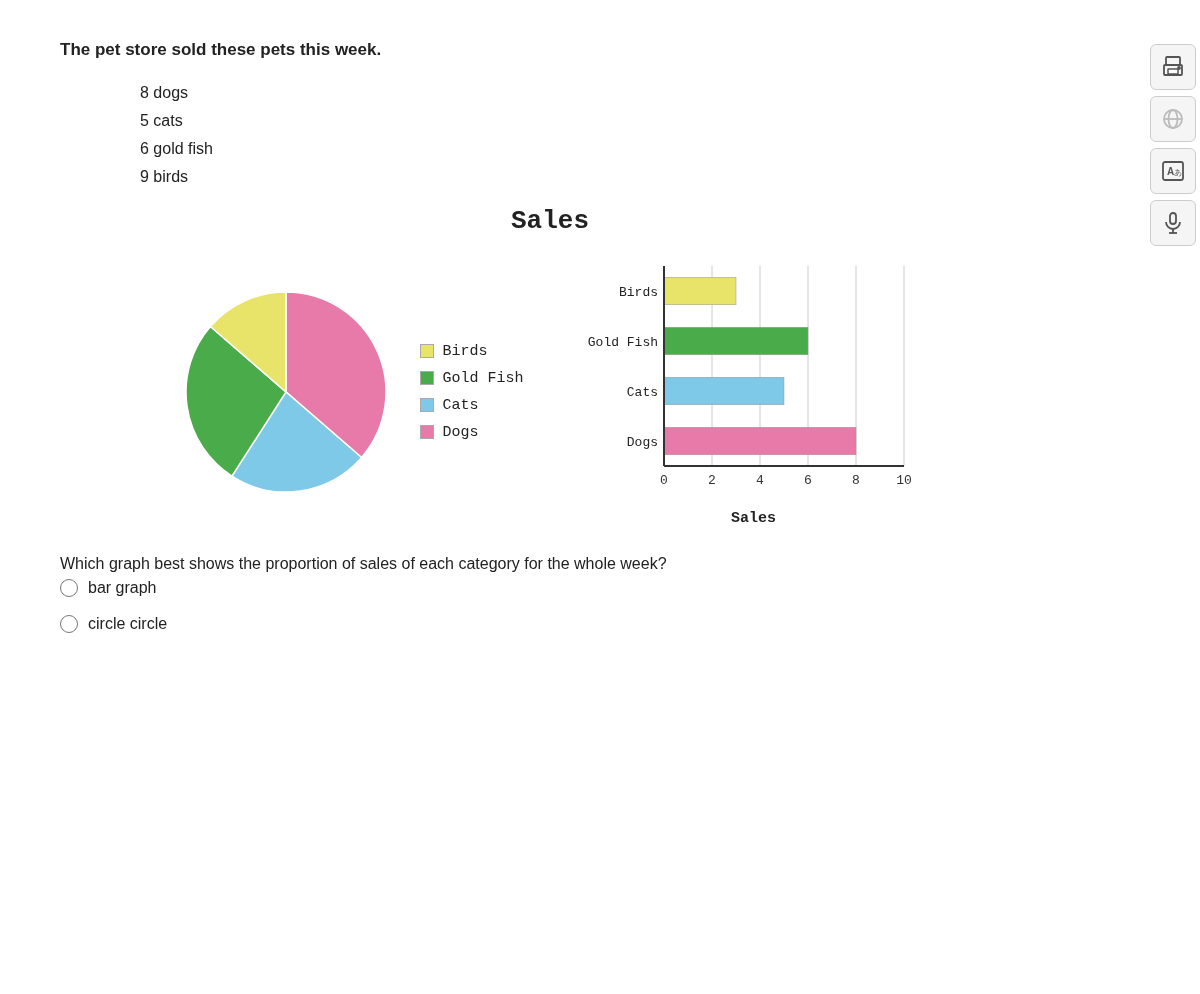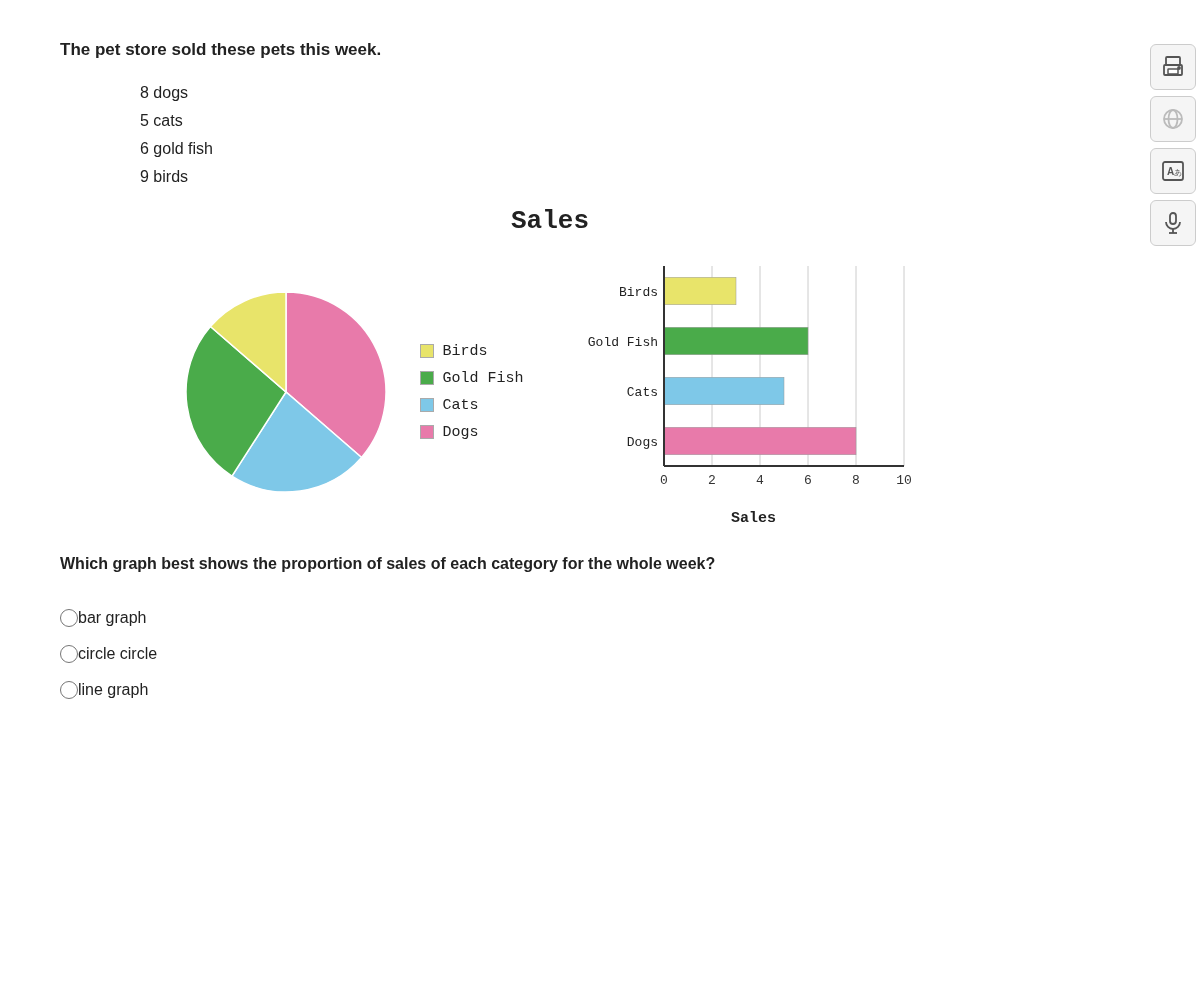--- a/index.html
+++ b/index.html
@@ -84,27 +84,28 @@
       font-size: 15px;
       font-weight: bold;
       text-align: center;
       margin-top: 4px;
     }
     
     .question-section {
       margin-top: 10px;
     }
     .question-text {
-      font-weight: bold;
-      font-size: 16px;
-      margin-bottom: 36px;
+      font-weight: normal;
+      font-size: 16px;
+      margin-bottom: 6px;
     }
     .radio-option {
       display: flex;
       align-items: center;
+      gap: 10px;
       margin-bottom: 18px;
       font-size: 16px;
       cursor: pointer;
     }
     .radio-option input[type="radio"] {
       width: 18px;
       height: 18px;
       cursor: pointer;
     }
     
@@ -221,24 +222,20 @@
     <div id="radio-options">
 
     <label class="radio-option">
           <input type="radio" name="graph-type" value="bar" style="">
           <span>bar graph</span>
         </label>
         <label class="radio-option">
           <input type="radio" name="graph-type" value="circle" style="">
           <span>circle circle</span>
         </label>
-        <label class="radio-option">
-          <input type="radio" name="graph-type" value="line" style="">
-          <span>line graph</span>
-        </label>
       </div>
   </div>
 
 </div>
 
 <div class="sidebar-toolbar">
   <button class="toolbar-btn" title="Print">
     <svg width="24" height="24" viewBox="0 0 24 24" fill="none" stroke="#555" stroke-width="1.8">
       <rect x="5" y="2" width="14" height="8" rx="1"></rect>
       <rect x="3" y="10" width="18" height="10" rx="1"></rect>

